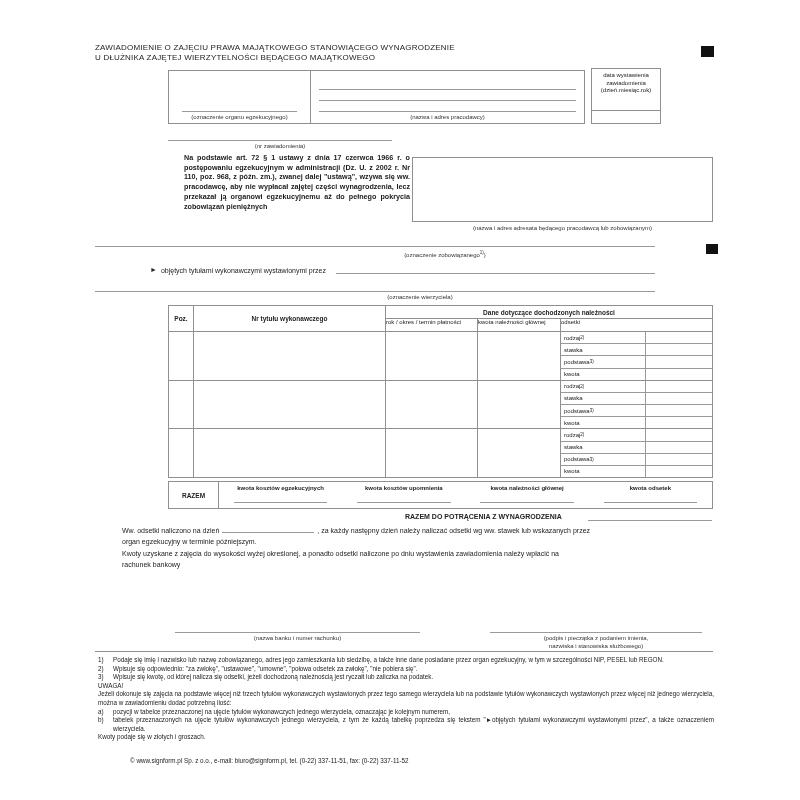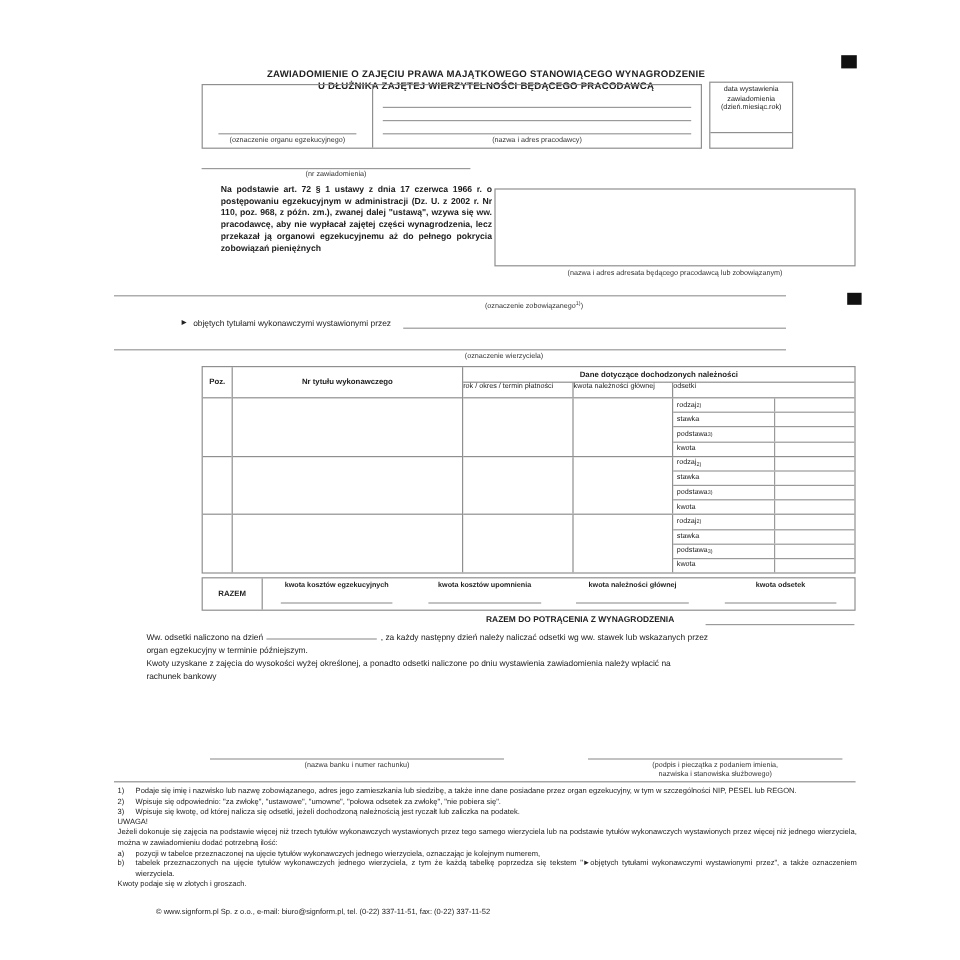--- a/index.html
+++ b/index.html
@@ -2,22 +2,22 @@
 <html><head>
 <meta charset="utf-8">
 <style>
   * { margin:0; padding:0; box-sizing:border-box; }
   html,body { width:800px; height:800px; background:#fff; }
   body { font-family:"Liberation Sans","DejaVu Sans",sans-serif; color:#222; }
   .page { position:relative; width:800px; height:800px; background:#fff; overflow:hidden; }
 
   .cap { font-size:6px; color:#333; text-align:center; line-height:7.5px; }
 
-  .title { position:absolute; left:95px; top:57px; width:620px; text-align:center;
-           font-size:8px; font-weight:bold; line-height:9.5px; letter-spacing:0.2px; }
+  .title { position:absolute; left:95px; top:43px; width:620px; text-align:left;
+           font-size:8px; font-weight:normal; line-height:9.5px; letter-spacing:0.2px; }
 
   .mark { background:#111; position:absolute; }
   .mark-top { left:701px; top:46px; width:13px; height:11px; }
   .mark-right { left:706px; top:244px; width:12px; height:10px; }
 
   .hdr-box { position:absolute; left:168px; top:70px; width:417px; height:54px;
              border:1px solid #8f8f8f; display:flex; }
   .hdr-left { width:142px; border-right:1px solid #8f8f8f; display:flex; flex-direction:column;
               justify-content:flex-end; align-items:center; padding-bottom:2px; }
   .hdr-left-line { width:115px; border-bottom:1px solid #9a9a9a; margin-bottom:2px; height:6px; }
@@ -110,21 +110,21 @@
 
   .footer { position:absolute; left:130px; top:757px; font-size:6.3px; color:#222; }
 </style>
 </head>
 <body>
 
 <div class="page">
 
   <div class="title">
     <div>ZAWIADOMIENIE O ZAJĘCIU PRAWA MAJĄTKOWEGO STANOWIĄCEGO WYNAGRODZENIE</div>
-    <div>U DŁUŻNIKA ZAJĘTEJ WIERZYTELNOŚCI BĘDĄCEGO PRACODAWCĄ</div>
+    <div>U DŁUŻNIKA ZAJĘTEJ WIERZYTELNOŚCI BĘDĄCEGO MAJĄTKOWEGO</div>
   </div>
 
   <div class="mark mark-top"></div>
   <div class="mark mark-right"></div>
 
   <div class="hdr-box">
     <div class="hdr-left">
       <div class="hdr-left-line"></div>
       <div class="cap">(oznaczenie organu egzekucyjnego)</div>
     </div>

